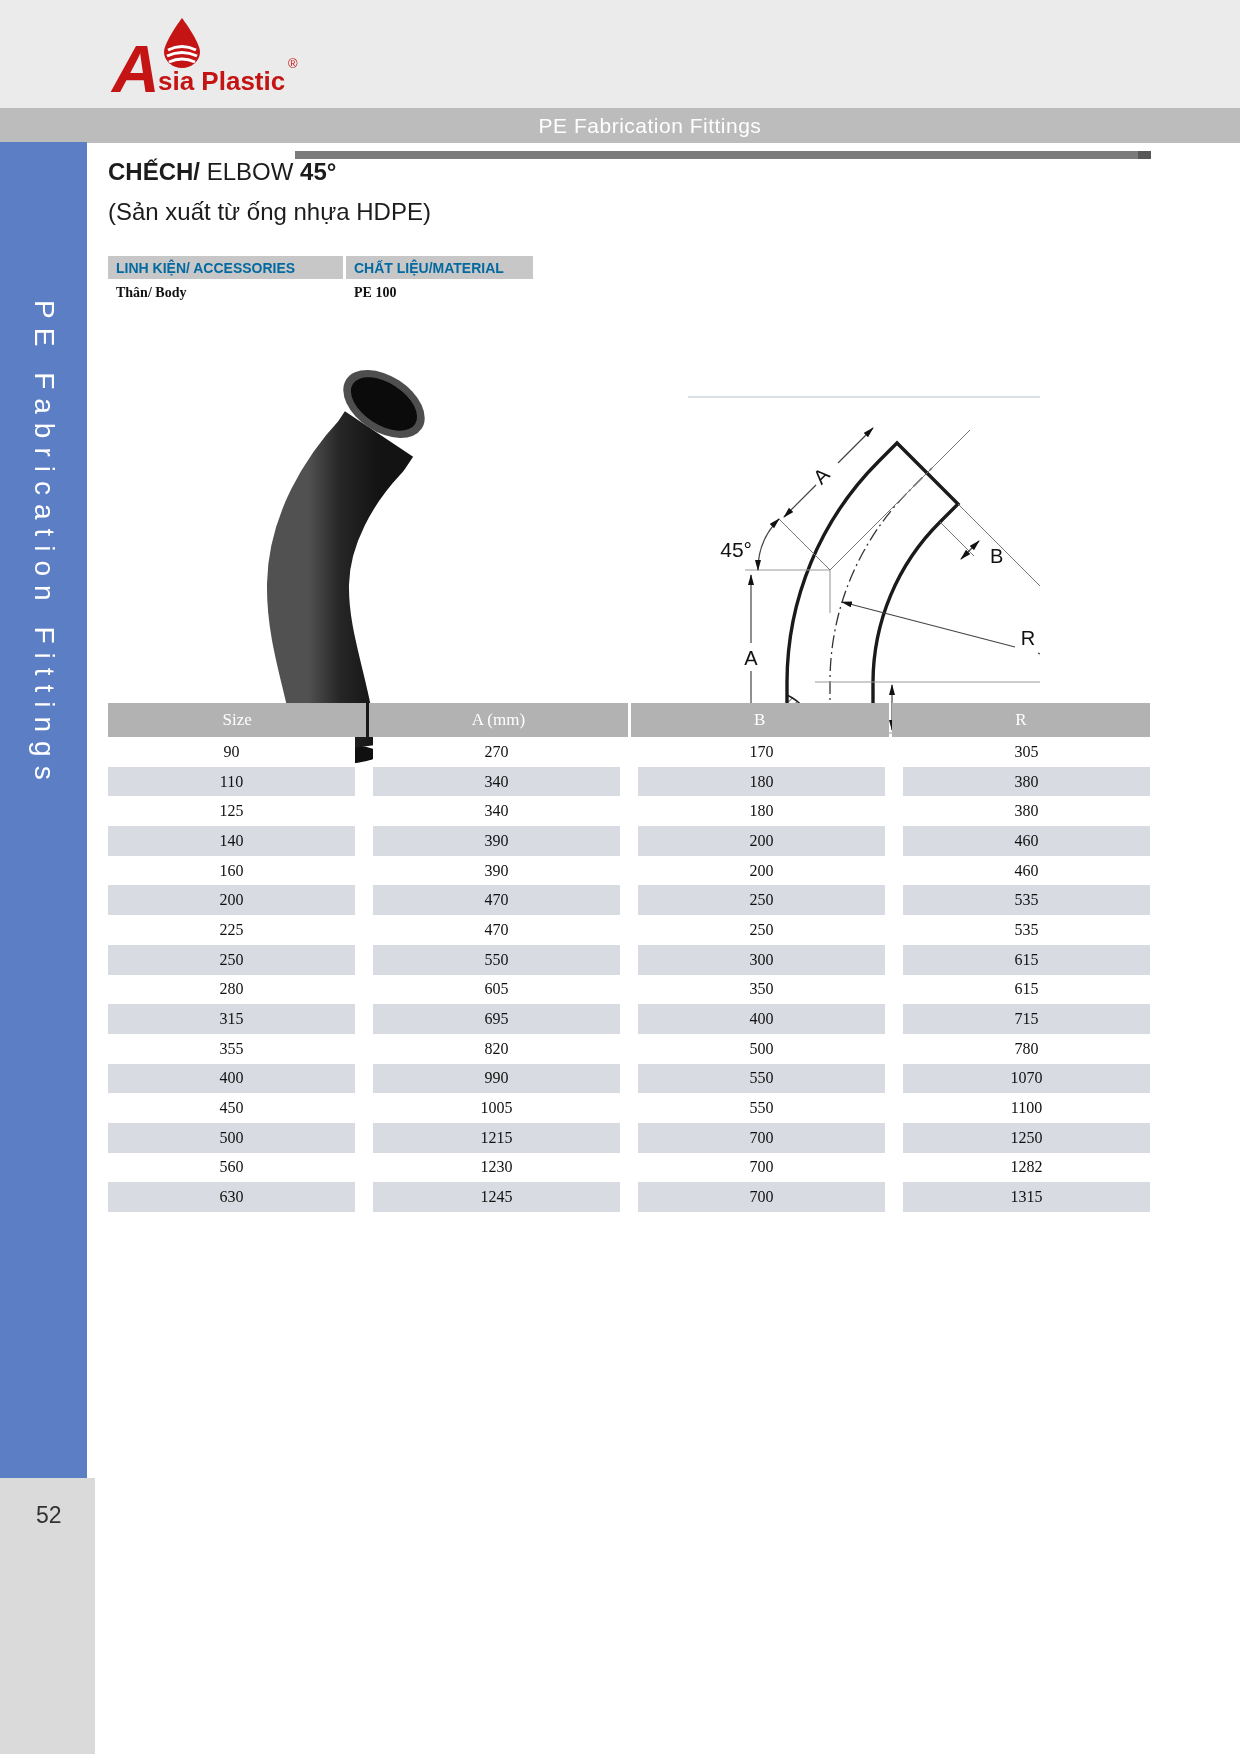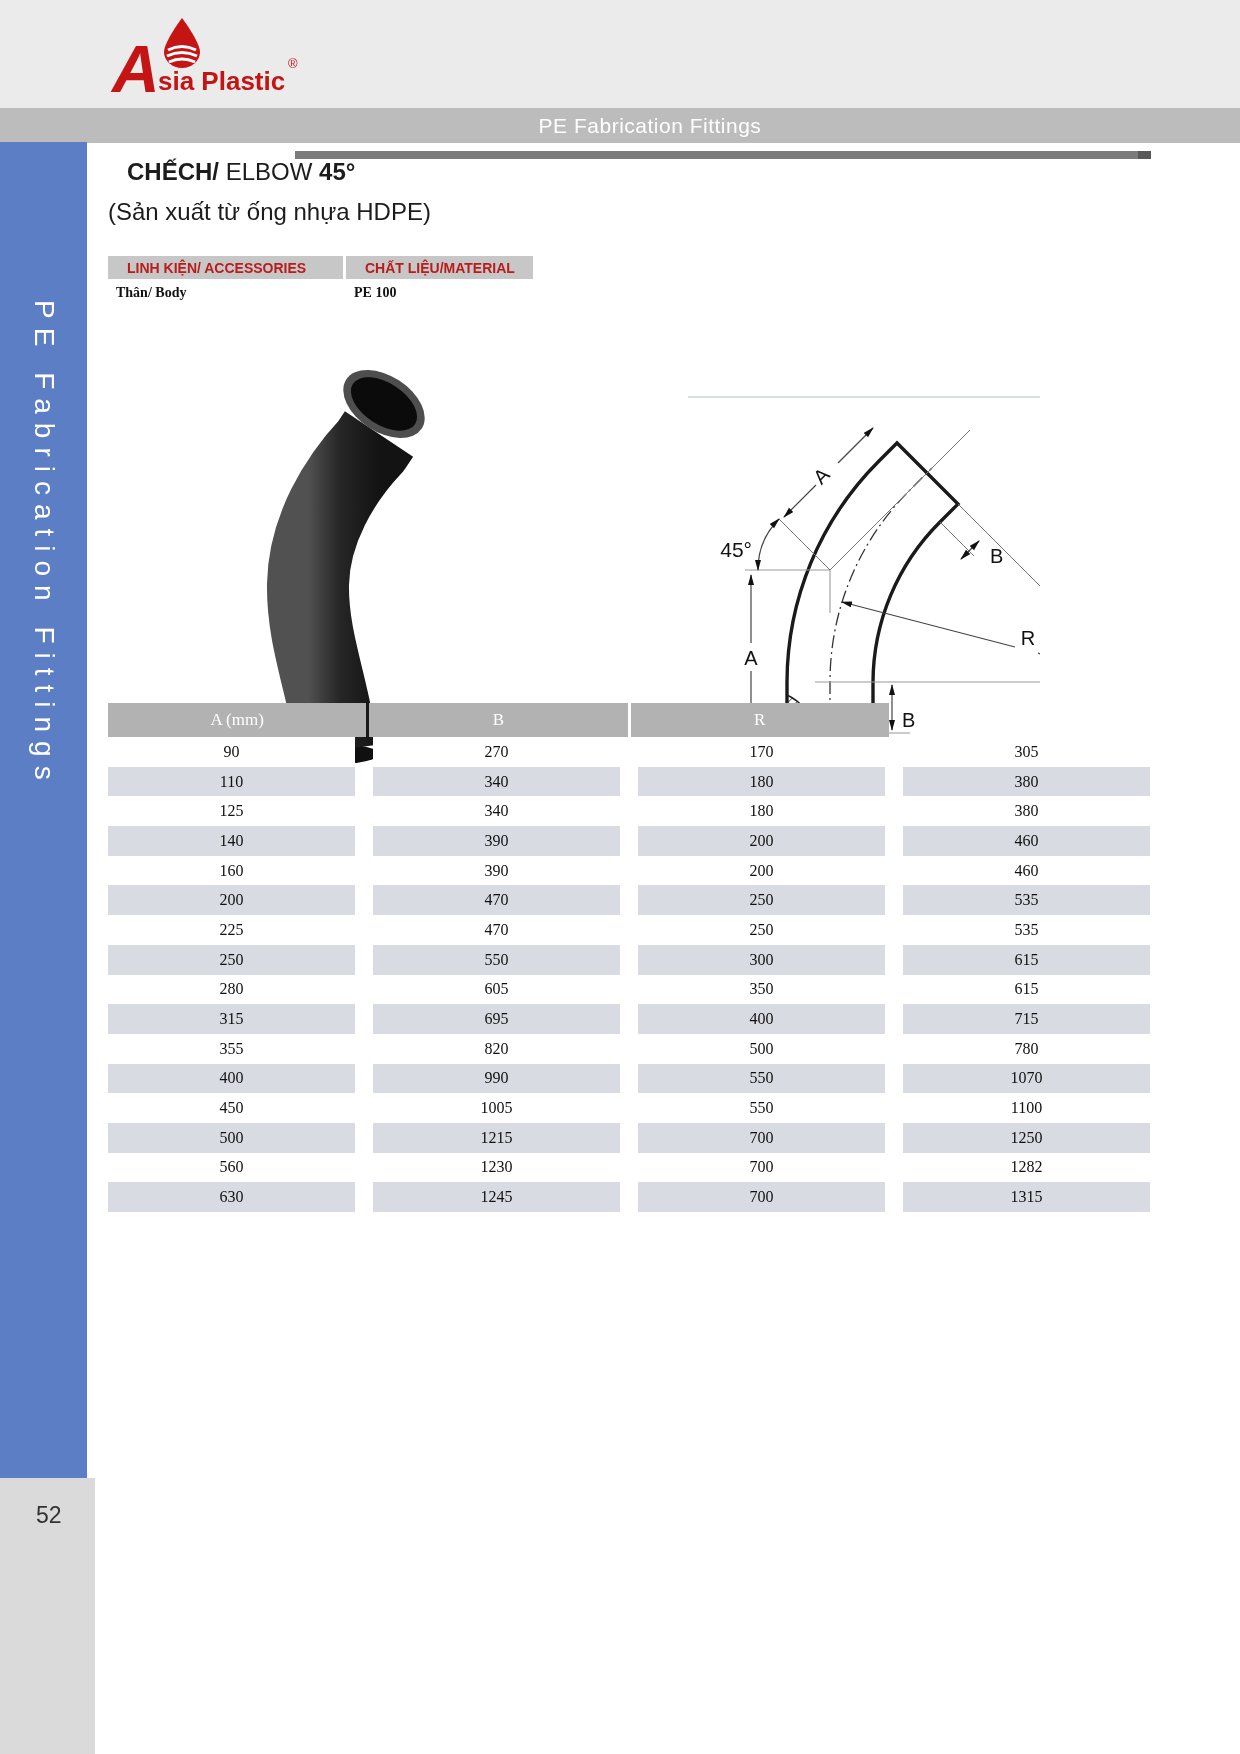--- a/index.html
+++ b/index.html
@@ -26,29 +26,29 @@
              display:flex;justify-content:center;}
   .vtext{writing-mode:vertical-rl;color:#fff;font-size:28px;letter-spacing:9px;
          margin-top:158px;white-space:nowrap;}
 
   
   .side-bottom{position:absolute;left:0;top:1478px;width:95px;height:316px;background:#dadada;}
   .pagenum{position:absolute;left:36px;top:24px;font-size:23px;color:#333;}
 
   
   .title-block{position:absolute;left:108px;top:158px;color:#1c1c1c;}
-  .title-line1{font-size:24px;margin-left:19px;}
+  .title-line1{font-size:24px;}
   .title-line1 .b{font-weight:bold;}
   .title-line2{font-size:24px;margin-top:12px;}
 
   
   .acc-head{position:absolute;left:108px;top:256px;display:grid;
             grid-template-columns:235px 187px;column-gap:3px;height:23px;}
-  .acc-head .hc{background:#c7c7c7;color:#b91c1c;font-weight:bold;font-size:14px;
-                display:flex;align-items:center;padding-left:19px;}
+  .acc-head .hc{background:#c7c7c7;color:#0369a1;font-weight:bold;font-size:14px;
+                display:flex;align-items:center;padding-left:8px;}
   .acc-row{position:absolute;left:108px;top:282px;display:grid;
            grid-template-columns:235px 187px;column-gap:3px;height:22px;font-family:Liberation Serif, serif;}
   .acc-row .bc{color:#111;font-weight:bold;font-size:14px;display:flex;
                align-items:center;padding-left:8px;}
 
   
   .photo{position:absolute;left:245px;top:350px;}
   .diagram{position:absolute;left:610px;top:345px;}
 
   
@@ -173,20 +173,21 @@
     <text x="292" y="382" font-size="20" fill="#111">B</text>
 
     <line x1="232" y1="257" x2="405" y2="302" stroke="#444" stroke-width="1.2" marker-start="url(#ah)"></line>
     <line x1="348" y1="159" x2="430" y2="241" stroke="#777" stroke-width="1"></line>
     <line x1="428" y1="308" x2="430" y2="309" stroke="#444" stroke-width="1.2"></line>
     <text x="418" y="300" font-size="20" fill="#111" text-anchor="middle">R</text>
   </svg>
 
   <div class="spec">
     <div class="thead">
+      <div class="hc">Size</div>
       <div class="hc">A (mm)</div>
       <div class="hc">B</div>
       <div class="hc">R</div>
     </div>
     <div id="spec-body">
         <div class="trow">
           <div class="tcell">90</div>
           <div class="tcell">270</div>
           <div class="tcell">170</div>
           <div class="tcell">305</div>

